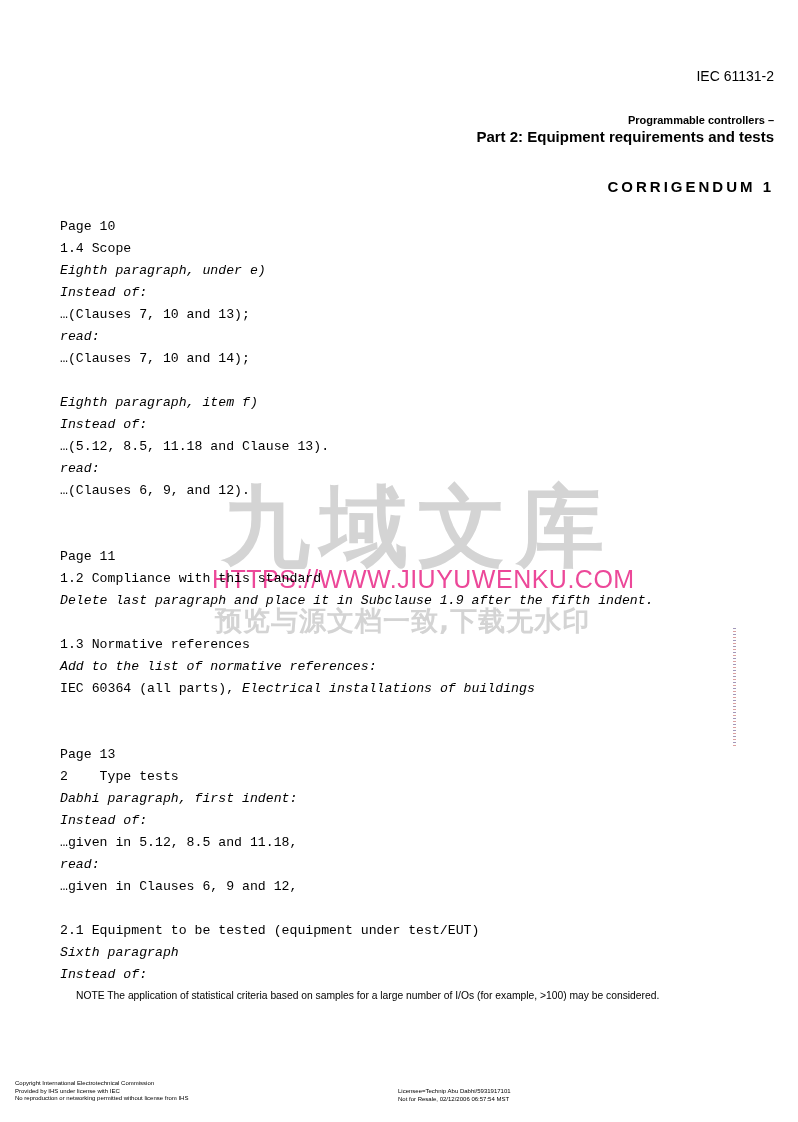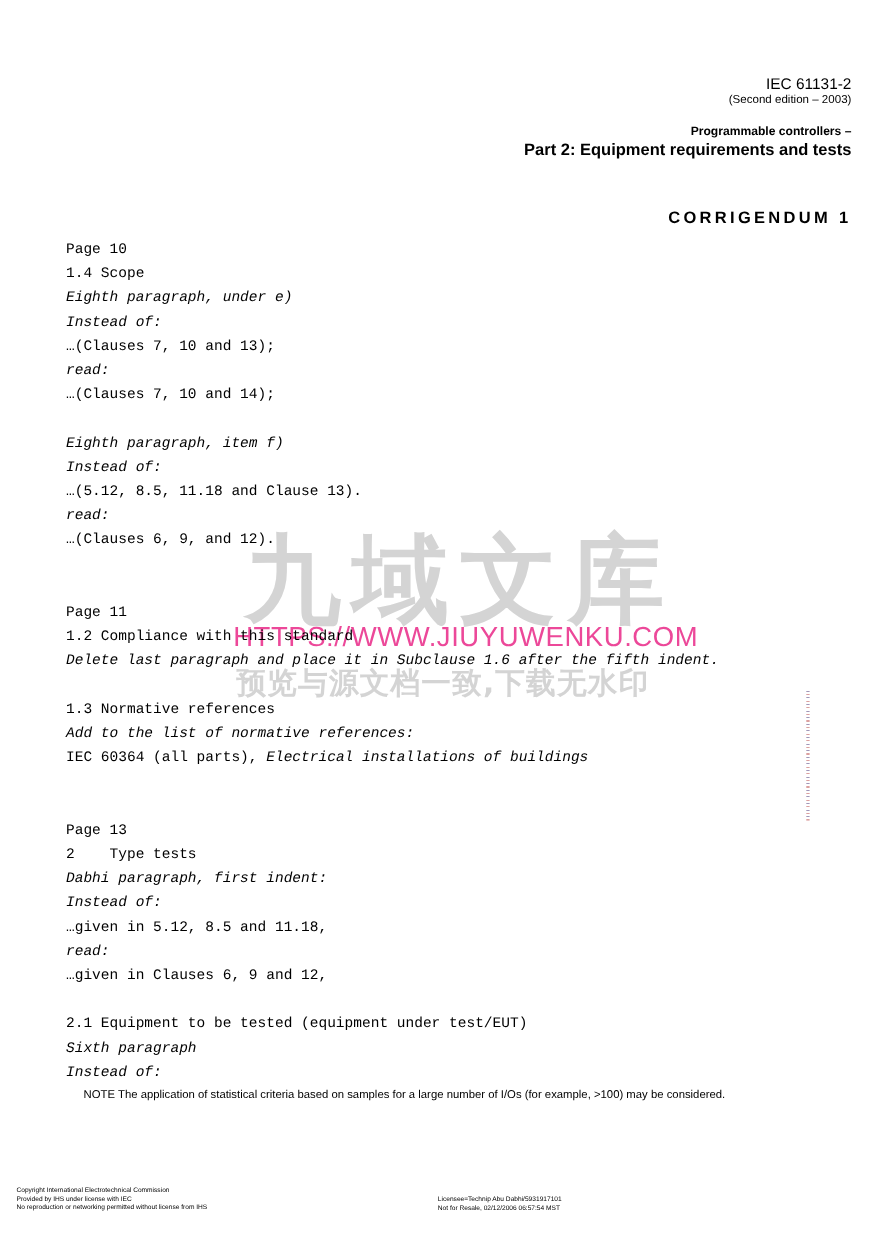--- a/index.html
+++ b/index.html
@@ -5,21 +5,21 @@
   html, body { margin:0; padding:0; background:#ffffff; }
   body { width:798px; height:1122px; position:relative; overflow:hidden;
          font-family:"Liberation Sans", "DejaVu Sans", sans-serif; color:#000; }
   .page { position:absolute; left:0; top:0; width:798px; height:1122px; }
 
   .hdr { position:absolute; left:0; width:774px; text-align:right; }
   .std-id { top:68px; font-size:14px; letter-spacing:0; }
   .edition { top:85px; font-size:10.5px; }
   .title1 { top:114px; font-size:11px; font-weight:bold; }
   .title2 { top:128px; font-size:15px; font-weight:bold; }
-  .corr { top:178px; font-size:15px; font-weight:bold; letter-spacing:3px;margin-top:12px; }
+  .corr { top:178px; font-size:15px; font-weight:bold; letter-spacing:3px; }
 
   .line { position:absolute; left:60px; font-size:13.2px; white-space:nowrap; line-height:16px;font-family:Liberation Mono, monospace; }
   .it { font-style:italic; }
 
   .note { position:absolute; left:76px; width:641px; font-size:10.3px; line-height:12px;
           text-align:justify; text-align-last:left; }
 
   .footer { position:absolute; font-size:6px; line-height:7.5px; color:#000; white-space:nowrap; }
   .footer-left { left:15px; top:1080px; }
   .footer-right { left:398px; top:1088px; }
@@ -35,42 +35,41 @@
 </head>
 <body>
 
 <div class="page">
 
   <div class="wm wm-cn">九域文库</div>
   <div class="wm wm-url">HTTPS://WWW.JIUYUWENKU.COM</div>
   <div class="wm wm-cn2">预览与源文档一致,下载无水印</div>
 
   <div class="hdr std-id">IEC 61131-2</div>
-  <div class="hdr edition">(Second edition – 2003)</div>
   <div class="hdr title1">Programmable controllers –</div>
   <div class="hdr title2">Part 2: Equipment requirements and tests</div>
   <div class="hdr corr">CORRIGENDUM 1</div>
 
   <div class="line" style="top:219px">Page 10</div>
   <div class="line" style="top:241px">1.4 Scope</div>
   <div class="line it" style="top:263px">Eighth paragraph, under e)</div>
   <div class="line it" style="top:285px">Instead of:</div>
   <div class="line" style="top:307px">…(Clauses 7, 10 and 13);</div>
   <div class="line it" style="top:329px">read:</div>
   <div class="line" style="top:351px">…(Clauses 7, 10 and 14);</div>
 
   <div class="line it" style="top:395px">Eighth paragraph, item f)</div>
   <div class="line it" style="top:417px">Instead of:</div>
   <div class="line" style="top:439px">…(5.12, 8.5, 11.18 and Clause 13).</div>
   <div class="line it" style="top:461px">read:</div>
   <div class="line" style="top:483px">…(Clauses 6, 9, and 12).</div>
 
   <div class="line" style="top:549px">Page 11</div>
   <div class="line" style="top:571px">1.2 Compliance with this standard</div>
-  <div class="line it" style="top:593px">Delete last paragraph and place it in Subclause 1.6 after the fifth indent.</div>
+  <div class="line it" style="top:593px">Delete last paragraph and place it in Subclause 1.9 after the fifth indent.</div>
   <div class="line" style="top:637px">1.3 Normative references</div>
   <div class="line it" style="top:659px">Add to the list of normative references:</div>
   <div class="line" style="top:681px"><span>IEC 60364 (all parts), </span><span class="it">Electrical installations of buildings</span></div>
 
   <div class="line" style="top:747px">Page 13</div>
   <div class="line" style="top:769px; white-space:pre">2    Type tests</div>
   <div class="line it" style="top:791px">Dabhi paragraph, first indent:</div>
   <div class="line it" style="top:813px">Instead of:</div>
   <div class="line" style="top:835px">…given in 5.12, 8.5 and 11.18,</div>
   <div class="line it" style="top:857px">read:</div>

